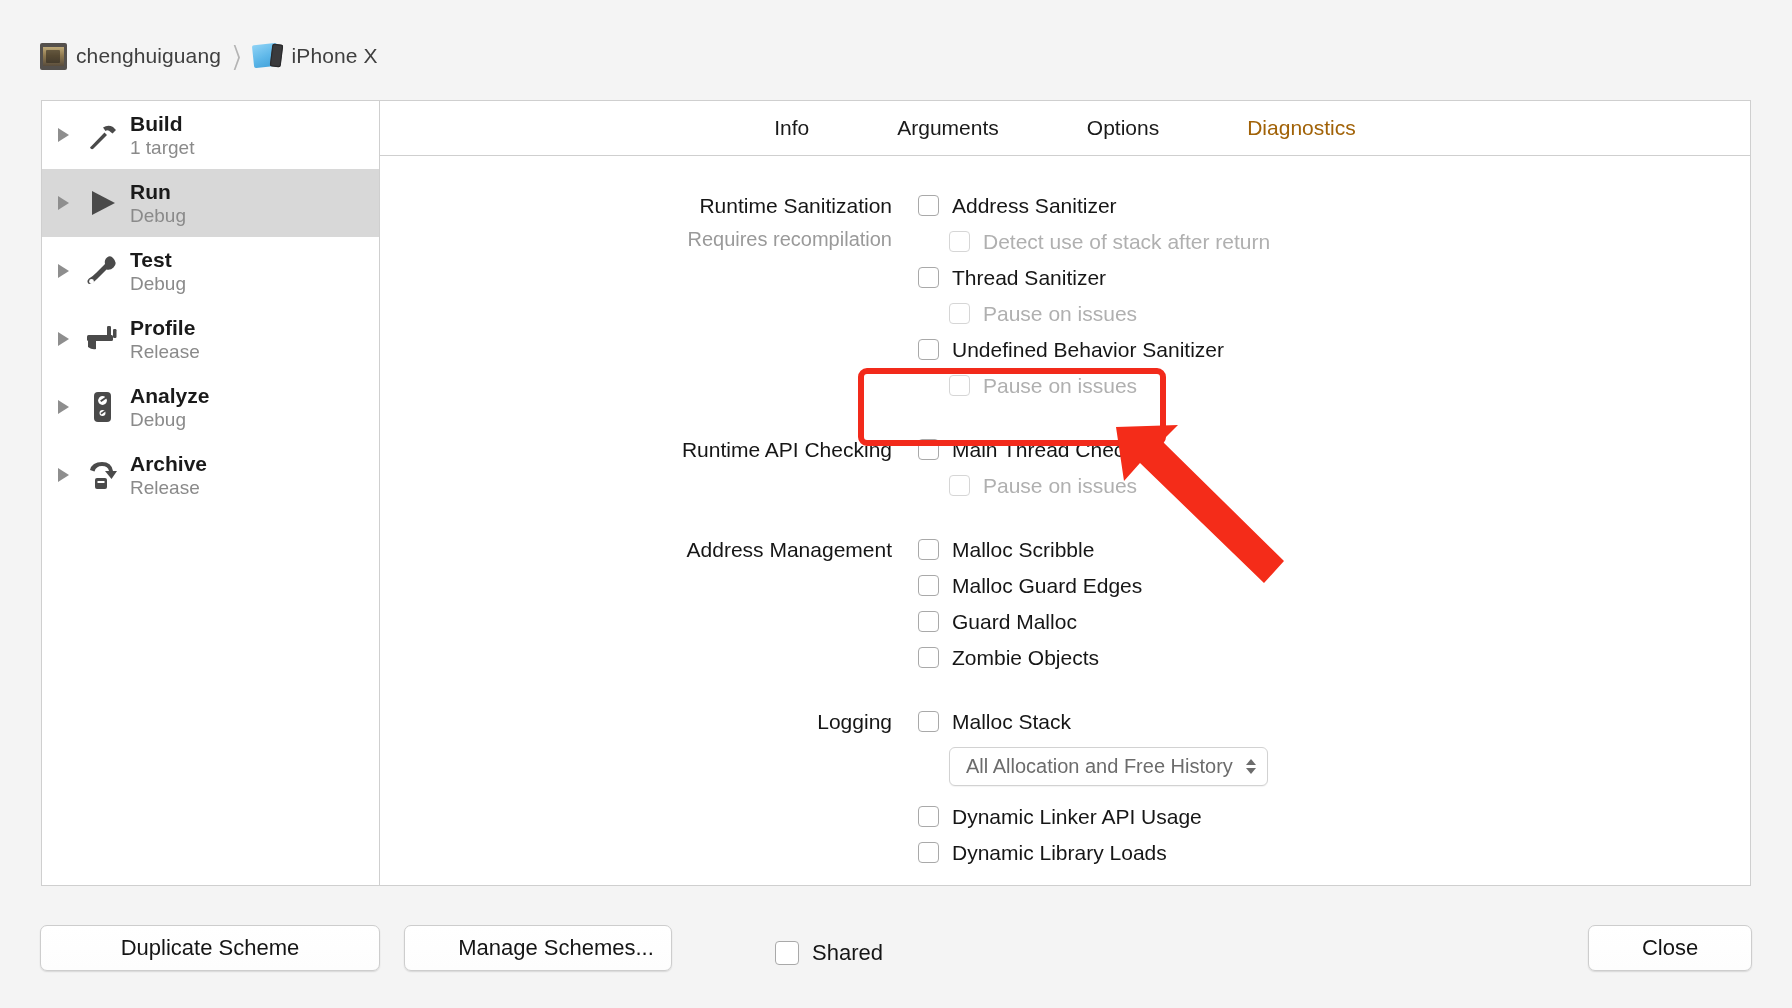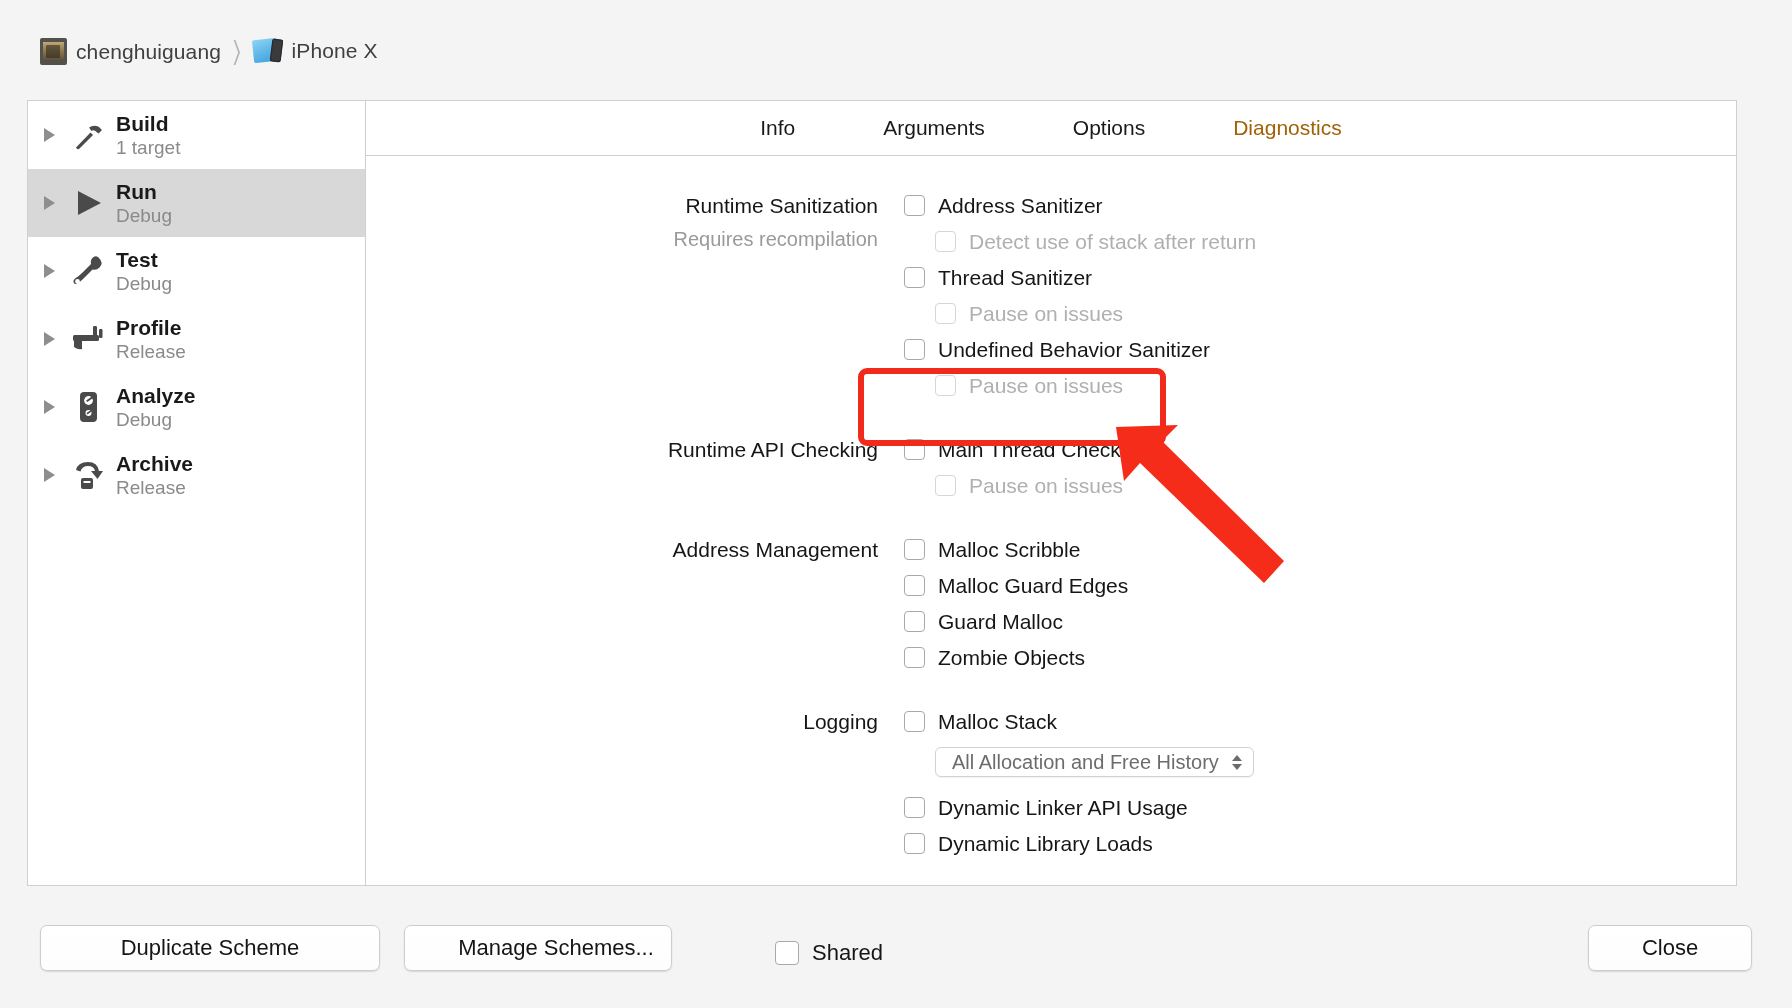--- a/index.html
+++ b/index.html
@@ -16,21 +16,21 @@
     position: relative;
   }
 
   
   #breadcrumb {
     position: absolute;
     left: 40px;
     top: 38px;
     height: 36px;
     display: flex;
-    align-items: flex-start;
+    align-items: center;
     gap: 9px;
   }
   .crumb {
     display: flex;
     align-items: center;
     gap: 9px;
   }
   .crumb-label {
     font-size: 21px;
     color: #404040;
@@ -86,21 +86,21 @@
     width: 11px; height: 23px;
     background: #3a3a3c;
     border-radius: 2.5px;
     transform: rotate(7deg);
     box-shadow: inset 0 0 0 1.2px #2a2a2c;
   }
 
   
   #panel {
     position: absolute;
-    left: 27px;
+    left: 41px;
     top: 100px;
     width: 1710px;
     height: 786px;
     background: #ffffff;
     border: 1px solid #cfcfcf;
     box-sizing: border-box;
     display: flex;
   }
 
   
@@ -233,21 +233,21 @@
   .cblabel.dim { color: #b0b0b0; text-align: right; }
 
   .gap-sm { height: 13px; }
   .gap-md { height: 28px; }
 
   .popup {
     margin-top: 7px;
     margin-left: 31px;
     display: inline-flex;
     align-items: center;
-    height: 30px;
+    height: 39px;
     border: 1px solid #d2d2d2;
     border-radius: 6px;
     background: #fff;
     box-shadow: 0 1px 1px rgba(0,0,0,.05);
     padding: 0 11px 0 16px;
     box-sizing: border-box;
   }
   .popup-text {
     font-size: 20px;
     color: #6c6c6c;

